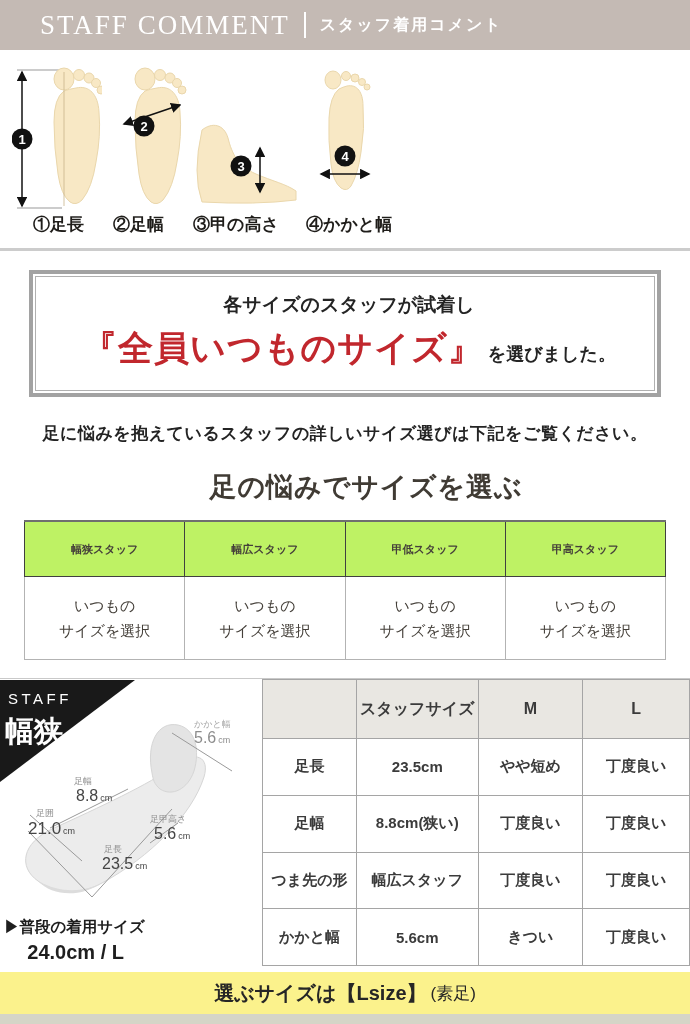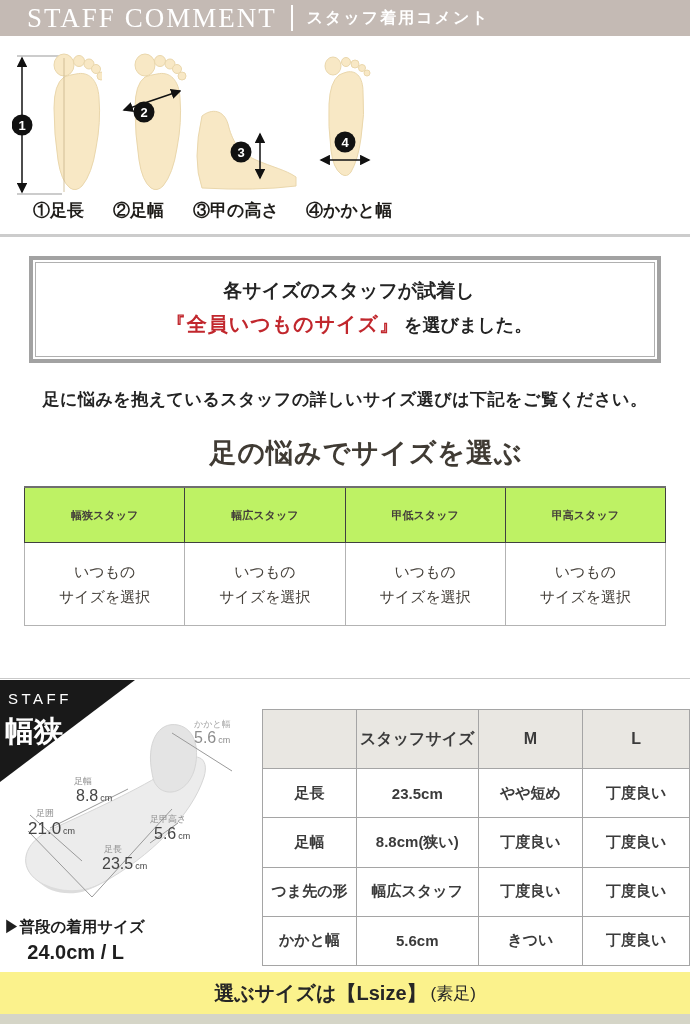--- a/index.html
+++ b/index.html
@@ -6,22 +6,22 @@
   body{
     width:690px;height:1024px;
     font-family:"Liberation Sans", sans-serif;
     background:#ffffff;color:#3c3832;
     position:relative;overflow:hidden;
   }
   .page{position:relative;width:690px;height:1024px;background:#fff;}
 
   
   .titlebar{
-    height:36px;background:#c4bab4;display:flex;align-items:center;
-    padding-left:27px;box-sizing:border-box;
+    height:50px;background:#c4bab4;display:flex;align-items:center;
+    padding-left:40px;box-sizing:border-box;
   }
   .title-en{
     font-family:"Liberation Serif", serif;
     font-size:27px;color:#ffffff;letter-spacing:2px;font-weight:400;
   }
   .title-divider{width:2px;height:26px;background:#ffffff;margin:0 14px;}
   .title-ja{font-size:16px;font-weight:bold;color:#ffffff;letter-spacing:2px;}
 
   
   .measure-guide{position:relative;height:198px;}
@@ -41,21 +41,21 @@
   
   .notice-wrap{padding:19px 29px 0 29px;}
   .notice-box{
     border:4px solid #a2a2a2;padding:2px;background:#ffffff;
   }
   .notice-inner{
     border:1px solid #b0b0b0;text-align:center;padding:15px 8px 18px 16px;
   }
   .notice-line1{margin:0 0 7px 0;font-size:19px;font-weight:bold;color:#242424;}
   .notice-line2{margin:0;}
-  .notice-highlight{font-size:20px;font-weight:bold;color:#c1272d;letter-spacing:1px;}
+  .notice-highlight{font-size:35px;font-weight:bold;color:#c1272d;letter-spacing:1px;}
   .notice-rest{font-size:18px;font-weight:bold;color:#242424;margin-left:4px;}
 
   .lead{
     text-align:center;font-size:17px;font-weight:600;color:#242424;
     margin:25px 0 0 0;letter-spacing:0.5px;
   }
 
   .concern-title{
     text-align:center;font-size:27px;font-weight:bold;color:#403b34;
     margin:24px 0 15px 0;letter-spacing:1px;padding-left:42px;
@@ -90,21 +90,20 @@
   }
   .size-info .info-col{text-align:center;}
   .info-col.col1{width:56%;}
   .info-col.col2{width:44%;}
   .info-label{margin:0;font-size:15.5px;font-weight:bold;color:#1e1e1e;text-align:left;white-space:nowrap;}
   .info-value{margin:3px 0 0 0;font-size:20px;font-weight:bold;color:#1e1e1e;}
 
   .fit-table{
     flex:1;border-collapse:collapse;table-layout:fixed;
     border:1px solid #8c8c8c;
-    margin-top:30px;
   }
   .fit-table th{
     background:#e9e7e2;border:1px solid #a5a5a5;height:56px;
     font-size:16px;font-weight:bold;color:#3b3b3b;
   }
   .fit-table td{
     background:#ffffff;border:1px solid #a5a5a5;height:45px;
     font-size:15px;color:#3b3b3b;text-align:center;font-weight:bold;
   }
   .fit-table td.row-label{font-weight:bold;}

